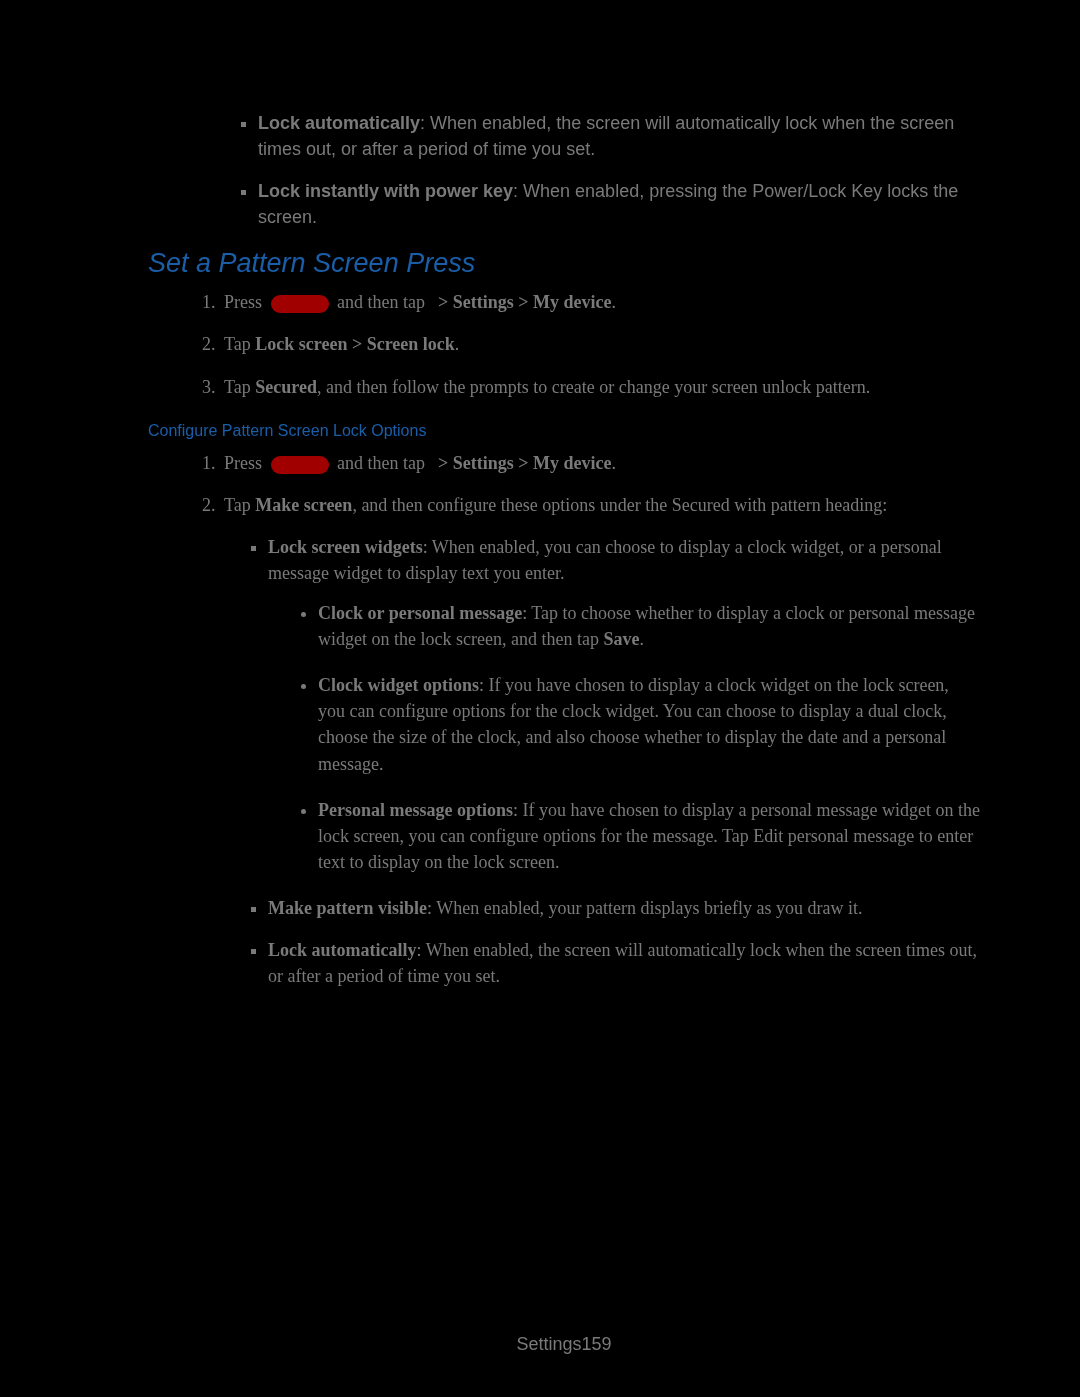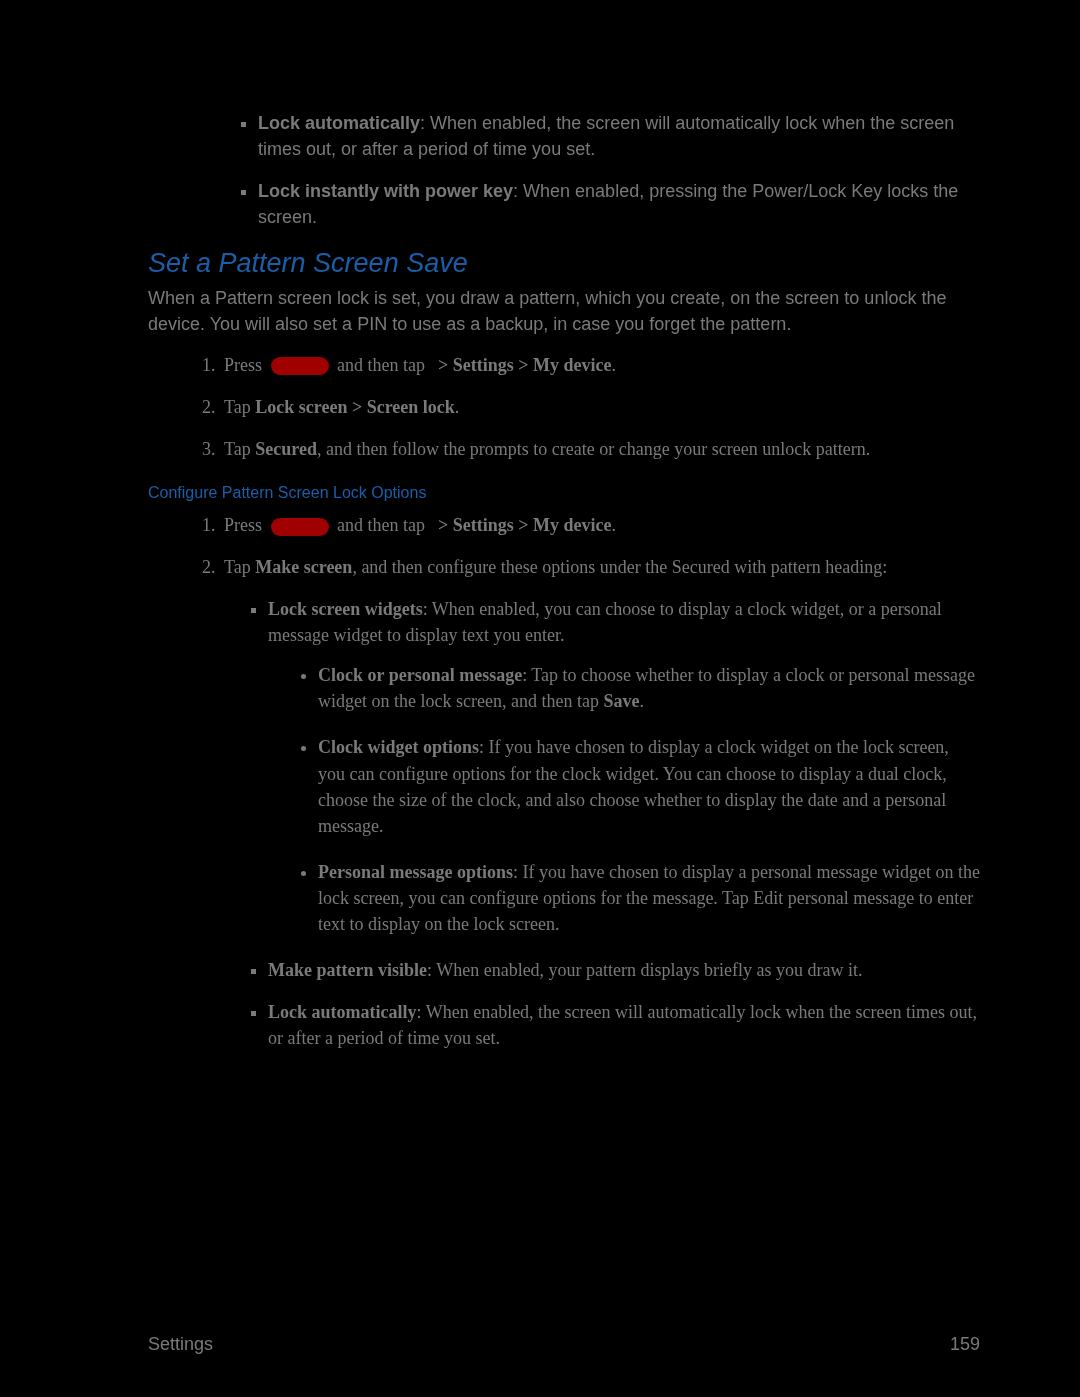--- a/index.html
+++ b/index.html
@@ -66,21 +66,21 @@
     line-height: 1.45;
     margin-bottom: 20px;
   }
   .bold { font-weight: bold; }
   .footer {
     position: absolute;
     bottom: 42px;
     left: 105px;
     right: 100px;
     display: flex;
-    justify-content: space-between;
+    justify-content: center;
     font-size: 18px;
   }
   .home-key {
     display: inline-block;
     width: 58px;
     height: 18px;
     background: #a00000;
     border-radius: 9px / 9px;
     vertical-align: middle;
     margin: 0 4px;
@@ -99,22 +99,21 @@
 
   <ul class="square">
     <li>
       <span class="bold">Lock automatically</span><span>: When enabled, the screen will automatically lock when the screen times out, or after a period of time you set.</span>
     </li>
     <li>
       <span class="bold">Lock instantly with power key</span><span>: When enabled, pressing the Power/Lock Key locks the screen.</span>
     </li>
   </ul>
 
-  <h2 class="heading-section">Set a Pattern Screen Save</h2>
-  <p class="body-text">When a Pattern screen lock is set, you draw a pattern, which you create, on the screen to unlock the device. You will also set a PIN to use as a backup, in case you forget the pattern.</p>
+  <h2 class="heading-section">Set a Pattern Screen Press</h2>
 
   <ol>
     <li>
       <span>Press </span><span class="home-key"></span><span> and then tap </span><span class="menu-dot"></span><span class="bold"> &gt; Settings &gt; My device</span><span>.</span>
     </li>
     <li>
       <span>Tap </span><span class="bold">Lock screen &gt; Screen lock</span><span>.</span>
     </li>
     <li>
       <span>Tap </span><span class="bold">Secured</span><span>, and then follow the prompts to create or change your screen unlock pattern.</span>

